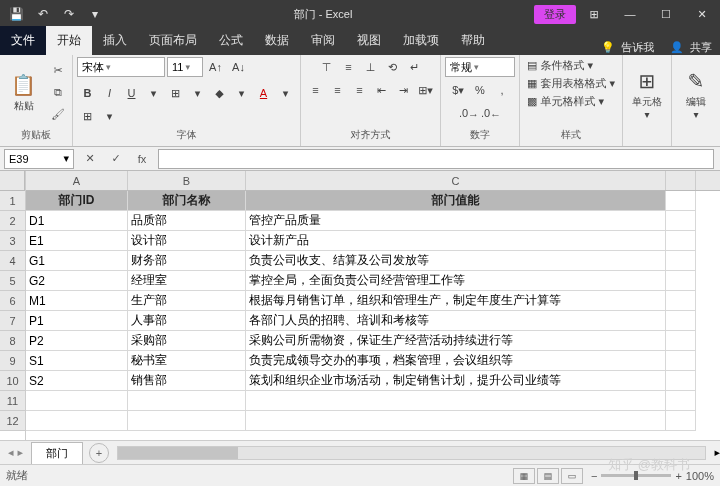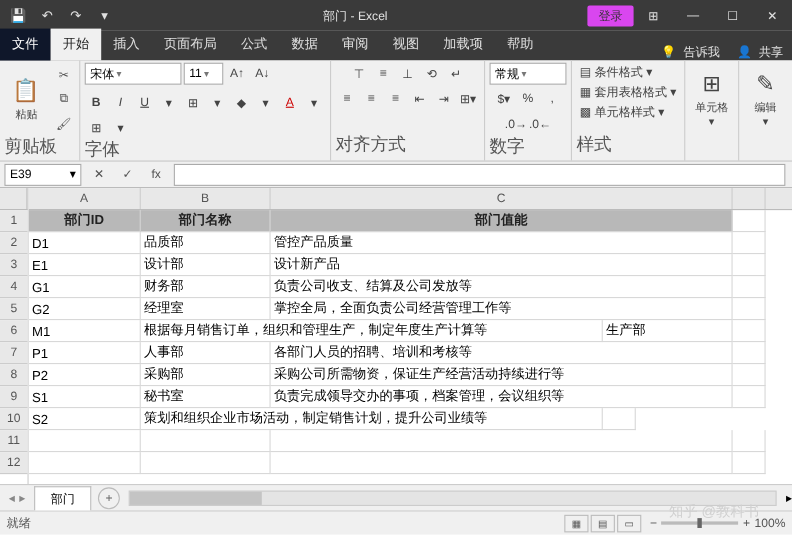--- a/index.html
+++ b/index.html
@@ -12,21 +12,21 @@
 .wincontrols{display:flex}
 .winbtn{width:36px;height:28px;display:flex;align-items:center;justify-content:center;font-size:11px}
 .tabbar{height:27px;background:#3a3a3a;display:flex;align-items:flex-end;font-size:12px;color:#e0e0e0}
 .tab{padding:6px 11px;cursor:pointer}
 .tab.active{background:#f0f0f0;color:#222}
 .tab.file{background:#0f172a;color:#fff}
 .tabbar-right{margin-left:auto;display:flex;align-items:center;gap:6px;padding-right:8px;font-size:11px}
 .ribbon{height:92px;background:#f0f0f0;border-bottom:1px solid #bbb;display:flex}
 .group{border-right:1px solid #ccc;display:flex;flex-direction:column;padding:2px 4px}
 .group-body{flex:1;display:flex;align-items:center;gap:2px}
-.group-label{text-align:left;font-size:16px;color:#555;padding-bottom:2px}
+.group-label{text-align:center;font-size:10px;color:#555;padding-bottom:2px}
 .bigbtn{display:flex;flex-direction:column;align-items:center;justify-content:center;width:40px;height:66px;font-size:10px;color:#444}
 .bigbtn .ico{font-size:20px;margin-bottom:2px}
 .smallcol{display:flex;flex-direction:column;gap:2px;margin-left:2px}
 .smico{width:20px;height:20px;display:flex;align-items:center;justify-content:center;font-size:11px;color:#555}
 .fontrow{display:flex;align-items:center;gap:2px;margin-bottom:3px}
 .combo{height:20px;border:1px solid #aaa;background:#fff;font-size:11px;display:flex;align-items:center;padding:0 4px;gap:2px}
 .combo .dd{font-size:9px;color:#777}
 .btnrow{display:flex;gap:1px}
 .rbtn{width:21px;height:20px;display:flex;align-items:center;justify-content:center;font-size:11px;color:#444}
 .cellstyle-item{display:flex;align-items:center;gap:3px;font-size:11px;color:#444;padding:1px 3px}
@@ -301,22 +301,22 @@
           <div class="cell cD"></div>
         </div>
         <div class="row">
           <div class="cell cA">G2</div>
           <div class="cell cB">经理室</div>
           <div class="cell cC">掌控全局，全面负责公司经营管理工作等</div>
           <div class="cell cD"></div>
         </div>
         <div class="row">
           <div class="cell cA">M1</div>
+          <div class="cell cB">生产部</div>
           <div class="cell cC">根据每月销售订单，组织和管理生产，制定年度生产计算等</div>
-          <div class="cell cB">生产部</div>
           <div class="cell cD"></div>
         </div>
         <div class="row">
           <div class="cell cA">P1</div>
           <div class="cell cB">人事部</div>
           <div class="cell cC">各部门人员的招聘、培训和考核等</div>
           <div class="cell cD"></div>
         </div>
         <div class="row">
           <div class="cell cA">P2</div>
@@ -325,20 +325,21 @@
           <div class="cell cD"></div>
         </div>
         <div class="row">
           <div class="cell cA">S1</div>
           <div class="cell cB">秘书室</div>
           <div class="cell cC">负责完成领导交办的事项，档案管理，会议组织等</div>
           <div class="cell cD"></div>
         </div>
         <div class="row">
           <div class="cell cA">S2</div>
+          <div class="cell cB">销售部</div>
           <div class="cell cC">策划和组织企业市场活动，制定销售计划，提升公司业绩等</div>
           <div class="cell cD"></div>
         </div>
         <div class="row">
           <div class="cell cA"></div>
           <div class="cell cB"></div>
           <div class="cell cC"></div>
           <div class="cell cD"></div>
         </div>
         <div class="row">

